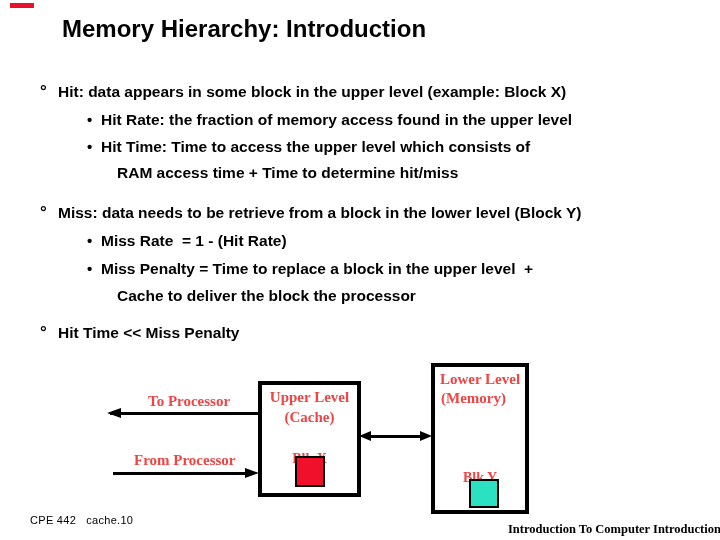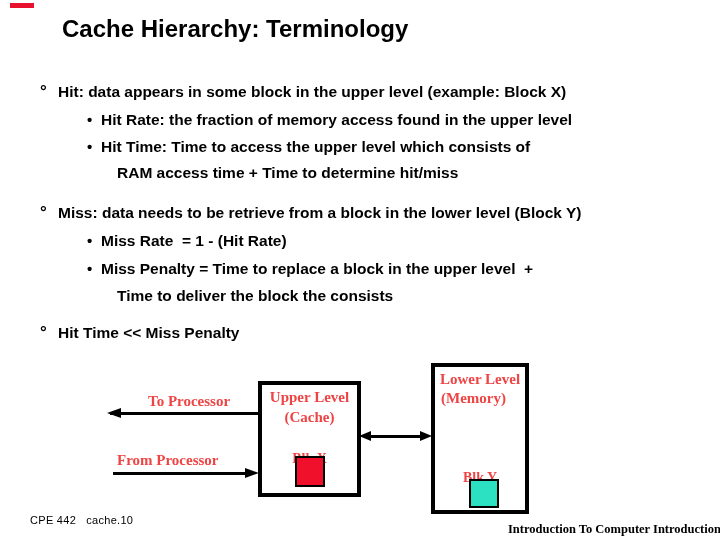--- a/index.html
+++ b/index.html
@@ -41,46 +41,46 @@
     font:bold 12.5px/14px "Liberation Serif", serif; white-space:pre;
   }
 </style>
 </head>
 <body>
 
 <div class="slide">
 
   <div class="corner-mark" style="background: rgb(232, 17, 45);"></div>
 
-  <h1 class="title">Cache Hierarchy: Terminology</h1>
+  <h1 class="title">Memory Hierarchy: Introduction</h1>
 
   <span class="t b1" style="left:40px;top:84px">°</span>
   <span class="t" style="left:58px;top:84px">Hit: data appears in some block in the upper level (example: Block X)</span>
   <span class="t b2" style="left:87px;top:112px">•</span>
   <span class="t" style="left:101px;top:112px">Hit Rate: the fraction of memory access found in the upper level</span>
   <span class="t b2" style="left:87px;top:139px">•</span>
   <span class="t" style="left:101px;top:139px">Hit Time: Time to access the upper level which consists of</span>
   <span class="t" style="left:117px;top:165px">RAM access time + Time to determine hit/miss</span>
 
   <span class="t b1" style="left:40px;top:205px">°</span>
   <span class="t" style="left:58px;top:205px">Miss: data needs to be retrieve from a block in the lower level (Block Y)</span>
   <span class="t b2" style="left:87px;top:233px">•</span>
   <span class="t" style="left:101px;top:233px">Miss Rate  = 1 - (Hit Rate)</span>
   <span class="t b2" style="left:87px;top:261px">•</span>
   <span class="t" style="left:101px;top:261px">Miss Penalty = Time to replace a block in the upper level  +</span>
-  <span class="t" style="left:117px;top:288px">Time to deliver the block the consists</span>
+  <span class="t" style="left:117px;top:288px">Cache to deliver the block the processor</span>
 
   <span class="t b1" style="left:40px;top:325px">°</span>
   <span class="t" style="left:58px;top:325px">Hit Time &lt;&lt; Miss Penalty</span>
 
   <span class="serif" style="left:148px;top:393px">To Processor</span>
   <div class="hline" style="left:110px;top:412px;width:153px"></div>
   <div class="arrowhead ah-left" style="left:107px;top:408px"></div>
 
-  <span class="serif" style="left:117px;top:452px">From Processor</span>
+  <span class="serif" style="left:134px;top:452px">From Processor</span>
   <div class="hline" style="left:113px;top:472px;width:133px"></div>
   <div class="arrowhead ah-right" style="left:245px;top:468px"></div>
 
   <div class="box" style="left:258px;top:381px;width:95px;height:108px"></div>
   <span class="serif boxlabel" style="left:258px;top:409px;width:103px">(Cache)</span>
   <span class="serif boxlabel" style="left:258px;top:389px;width:103px">Upper Level</span>
   <span class="serif boxlabel blk" style="left:258px;top:439px;width:103px">Blk X</span>
   <div class="sq" style="left: 295px; top: 456px; width: 26px; height: 27px; background: rgb(240, 16, 44);"></div>
 
   <div class="hline" style="left:365px;top:435px;width:60px"></div>

